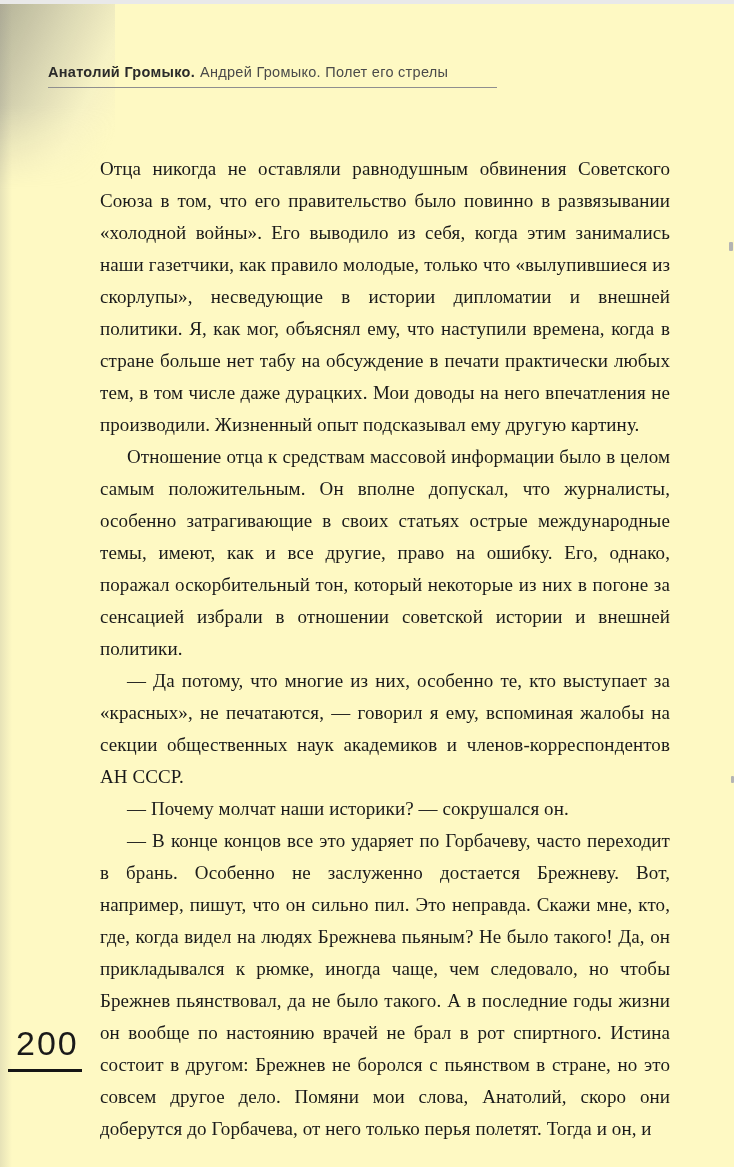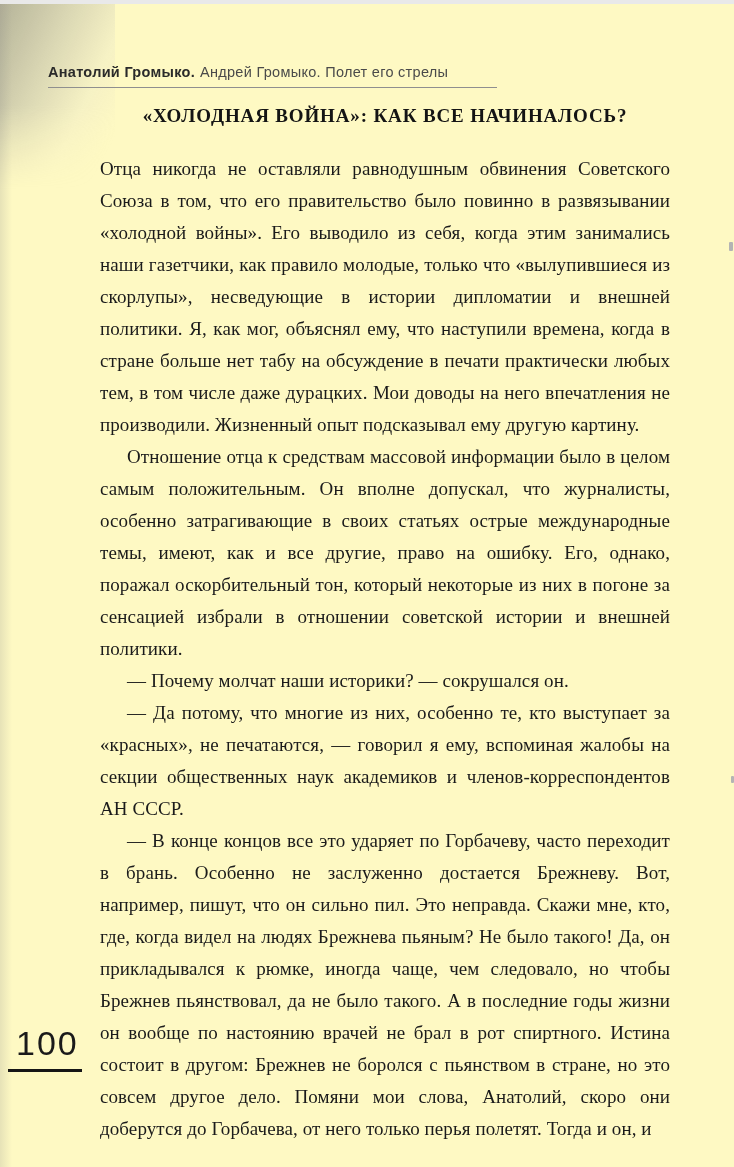--- a/index.html
+++ b/index.html
@@ -92,26 +92,25 @@
 
   <div class="shade-corner"></div>
   <div class="shade-left"></div>
   <div class="speck speck-a"></div>
   <div class="speck speck-b"></div>
 
   <header class="running">
     <span class="hdr-bold">Анатолий Громыко.</span><span class="hdr-rest">Андрей Громыко. Полет его стрелы</span>
   </header>
 
-  <h1 class="chapter">«ХОЛОДНАЯ ВОЙНА»: КАК ВСЕ НАЧИНАЛОСЬ?</h1>
 
   <main class="body-text">
     <p class="p-first">Отца никогда не оставляли равнодушным обвинения Советского Союза в том, что его правительство было повинно в развязывании «холодной войны». Его выводило из себя, когда этим занимались наши газетчики, как правило молодые, только что «вылупившиеся из скорлупы», несведующие в истории дипломатии и внешней политики. Я, как мог, объяснял ему, что наступили времена, когда в стране больше нет табу на обсуждение в печати практически любых тем, в том числе даже дурацких. Мои доводы на него впечатления не производили. Жизненный опыт подсказывал ему другую картину.</p>
     <p>Отношение отца к средствам массовой информации было в целом самым положительным. Он вполне допускал, что журналисты, особенно затрагивающие в своих статьях острые международные темы, имеют, как и все другие, право на ошибку. Его, однако, поражал оскорбительный тон, который некоторые из них в погоне за сенсацией избрали в отношении советской истории и внешней политики.</p>
+    <p>— Да потому, что многие из них, особенно те, кто выступает за «красных», не печатаются, — говорил я ему, вспоминая жалобы на секции общественных наук академиков и членов-корреспондентов АН СССР.</p>
     <p>— Почему молчат наши историки? — сокрушался он.</p>
-    <p>— Да потому, что многие из них, особенно те, кто выступает за «красных», не печатаются, — говорил я ему, вспоминая жалобы на секции общественных наук академиков и членов-корреспондентов АН СССР.</p>
     <p>— В конце концов все это ударяет по Горбачеву, часто переходит в брань. Особенно не заслуженно достается Брежневу. Вот, например, пишут, что он сильно пил. Это неправда. Скажи мне, кто, где, когда видел на людях Брежнева пьяным? Не было такого! Да, он прикладывался к рюмке, иногда чаще, чем следовало, но чтобы Брежнев пьянствовал, да не было такого. А в последние годы жизни он вообще по настоянию врачей не брал в рот спиртного. Истина состоит в другом: Брежнев не боролся с пьянством в стране, но это совсем другое дело. Помяни мои слова, Анатолий, скоро они доберутся до Горбачева, от него только перья полетят. Тогда и он, и</p>
   </main>
 
-  <div class="pagenum">100</div>
+  <div class="pagenum">200</div>
   <div class="pagenum-rule"></div>
 
 </div>
 
 </body></html>

